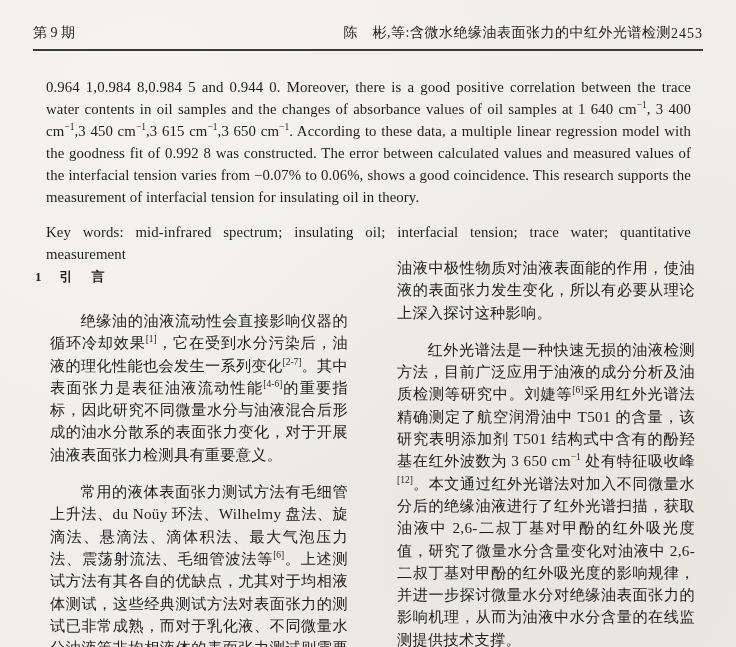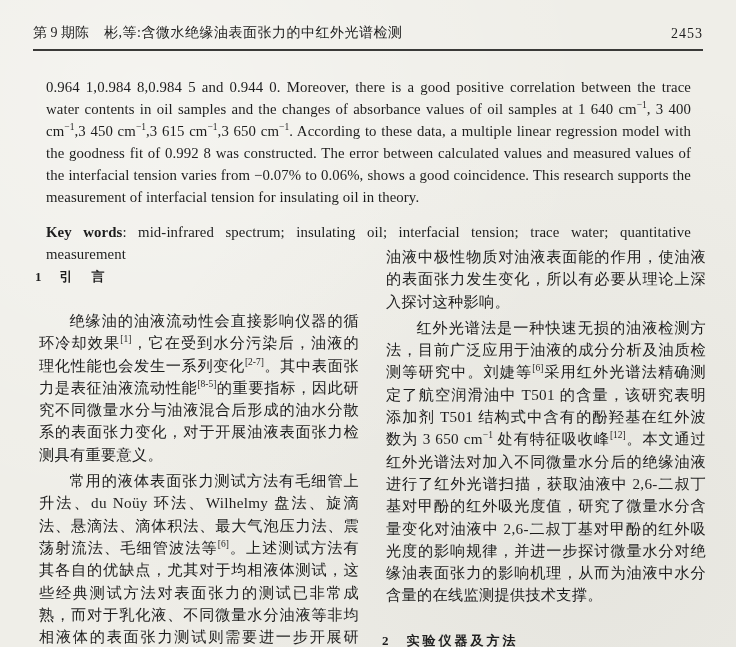--- a/index.html
+++ b/index.html
@@ -22,50 +22,50 @@
     top: 0; left: 33px; right: 33px;
     height: 51px;
     box-sizing: border-box;
     display: flex;
     align-items: flex-end;
     padding-bottom: 7px;
     border-bottom: 2.5px solid #3a3a38;
     font-size: 14px;
   }
   .hdr-issue { white-space: nowrap; margin-top: 12px; }
-  .hdr-title { flex: 1; text-align: left; letter-spacing: 0.5px; }
+  .hdr-title { flex: 1; text-align: right; letter-spacing: 0.5px; }
   .hdr-page  { white-space: nowrap; letter-spacing: 1px; }
 
   
   .abstract {
     position: absolute;
     left: 34px; right: 33px; top: 64px;
   }
   .abstract p {
     margin: 12px;
     font-size: 14.8px;
     line-height: 22.1px;
     text-align: justify;
     letter-spacing: 0.1px;
   }
-  .kw-label { font-weight: bold; }
+  .kw-label { font-weight: normal; }
 
   
   .col {
     position: absolute;
     width: 328px;
     font-size: 15.2px;
     line-height: 22.3px;
     text-align: justify;
     letter-spacing: 0.3px;
   }
   .col-left  { left: 35px;  top: 240px; }
   .col-right { left: 382px; top: 242px; }
 
-  .body-para { margin: 4px; }
+  .body-para { margin: 15px; }
   .body-para.indent { text-indent: 2em; }
 
   .sec-heading {
     font-weight: bold;
     font-size: 13px;
     line-height: 25px;
     letter-spacing: 0;
     text-align: left;
   }
   .col-left  .sec-heading { margin: 24px 0 21px 0; }
@@ -90,21 +90,21 @@
     <span class="hdr-page">2453</span>
   </div>
 
   <div class="abstract">
     <p>0.964 1,0.984 8,0.984 5 and 0.944 0. Moreover, there is a good positive correlation between the trace water contents in oil samples and the changes of absorbance values of oil samples at 1 640 cm<sup class="sup">−1</sup>, 3 400 cm<sup class="sup">−1</sup>,3 450 cm<sup class="sup">−1</sup>,3 615 cm<sup class="sup">−1</sup>,3 650 cm<sup class="sup">−1</sup>. According to these data, a multiple linear regression model with the goodness fit of 0.992 8 was constructed. The error between calculated values and measured values of the interfacial tension varies from −0.07% to 0.06%, shows a good coincidence. This research supports the measurement of interfacial tension for insulating oil in theory.</p>
     <p><span class="kw-label">Key words</span><span>: </span><span>mid-infrared spectrum; insulating oil; interfacial tension; trace water; quantitative measurement</span></p>
   </div>
 
   <div class="col col-left">
       <div class="sec-heading"><span class="sec-num">1</span><span class="sec-title">引　言</span></div>
-      <p class="body-para indent">绝缘油的油液流动性会直接影响仪器的循环冷却效果<sup class="sup">[1]</sup>，它在受到水分污染后，油液的理化性能也会发生一系列变化<sup class="sup">[2-7]</sup>。其中表面张力是表征油液流动性能<sup class="sup">[8-5]</sup>的重要指标，因此研究不同微量水分与油液混合后形成的油水分散系的表面张力变化，对于开展油液表面张力检测具有重要意义。</p>
+      <p class="body-para indent">绝缘油的油液流动性会直接影响仪器的循环冷却效果<sup class="sup">[1]</sup>，它在受到水分污染后，油液的理化性能也会发生一系列变化<sup class="sup">[2-7]</sup>。其中表面张力是表征油液流动性能<sup class="sup">[4-6]</sup>的重要指标，因此研究不同微量水分与油液混合后形成的油水分散系的表面张力变化，对于开展油液表面张力检测具有重要意义。</p>
       <p class="body-para indent">常用的液体表面张力测试方法有毛细管上升法、du Noüy 环法、Wilhelmy 盘法、旋滴法、悬滴法、滴体积法、最大气泡压力法、震荡射流法、毛细管波法等<sup class="sup">[6]</sup>。上述测试方法有其各自的优缺点，尤其对于均相液体测试，这些经典测试方法对表面张力的测试已非常成熟，而对于乳化液、不同微量水分油液等非均相液体的表面张力测试则需要进一步开展研究。</p>
     </div>
   <div class="col col-right">
       <p class="body-para">油液中极性物质对油液表面能的作用，使油液的表面张力发生变化，所以有必要从理论上深入探讨这种影响。</p>
       <p class="body-para indent">红外光谱法是一种快速无损的油液检测方法，目前广泛应用于油液的成分分析及油质检测等研究中。刘婕等<sup class="sup">[6]</sup>采用红外光谱法精确测定了航空润滑油中 T501 的含量，该研究表明添加剂 T501 结构式中含有的酚羟基在红外波数为 3 650 cm<sup class="sup">−1</sup> 处有特征吸收峰<sup class="sup">[12]</sup>。本文通过红外光谱法对加入不同微量水分后的绝缘油液进行了红外光谱扫描，获取油液中 2,6-二叔丁基对甲酚的红外吸光度值，研究了微量水分含量变化对油液中 2,6-二叔丁基对甲酚的红外吸光度的影响规律，并进一步探讨微量水分对绝缘油表面张力的影响机理，从而为油液中水分含量的在线监测提供技术支撑。</p>
       <div class="sec-heading"><span class="sec-num">2</span><span class="sec-title">实验仪器及方法</span></div>
     </div>
 
 </div>
 

